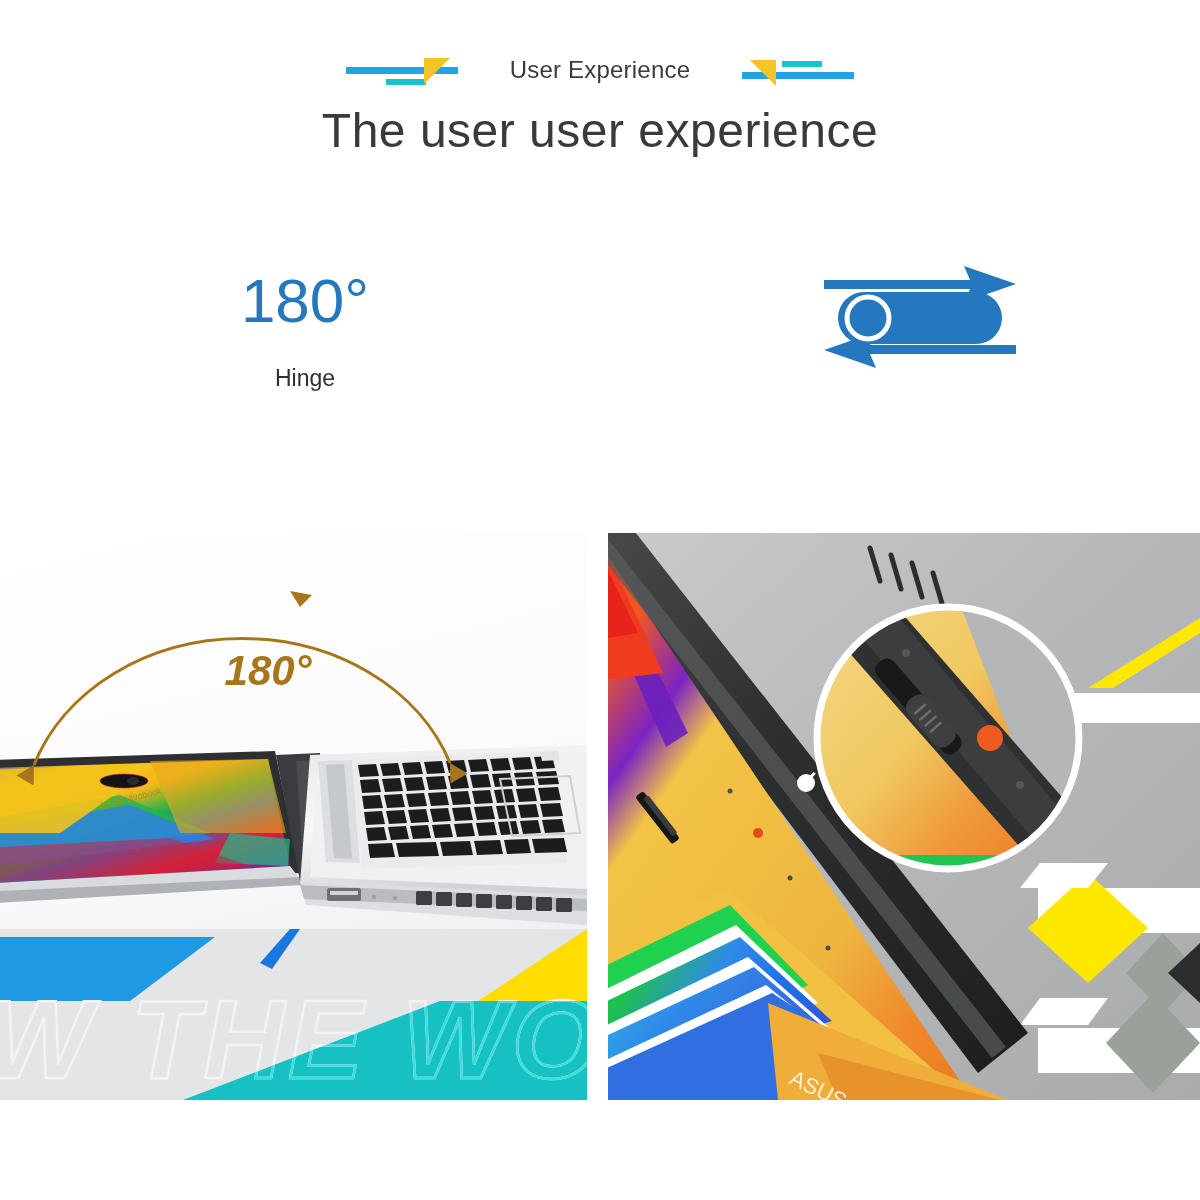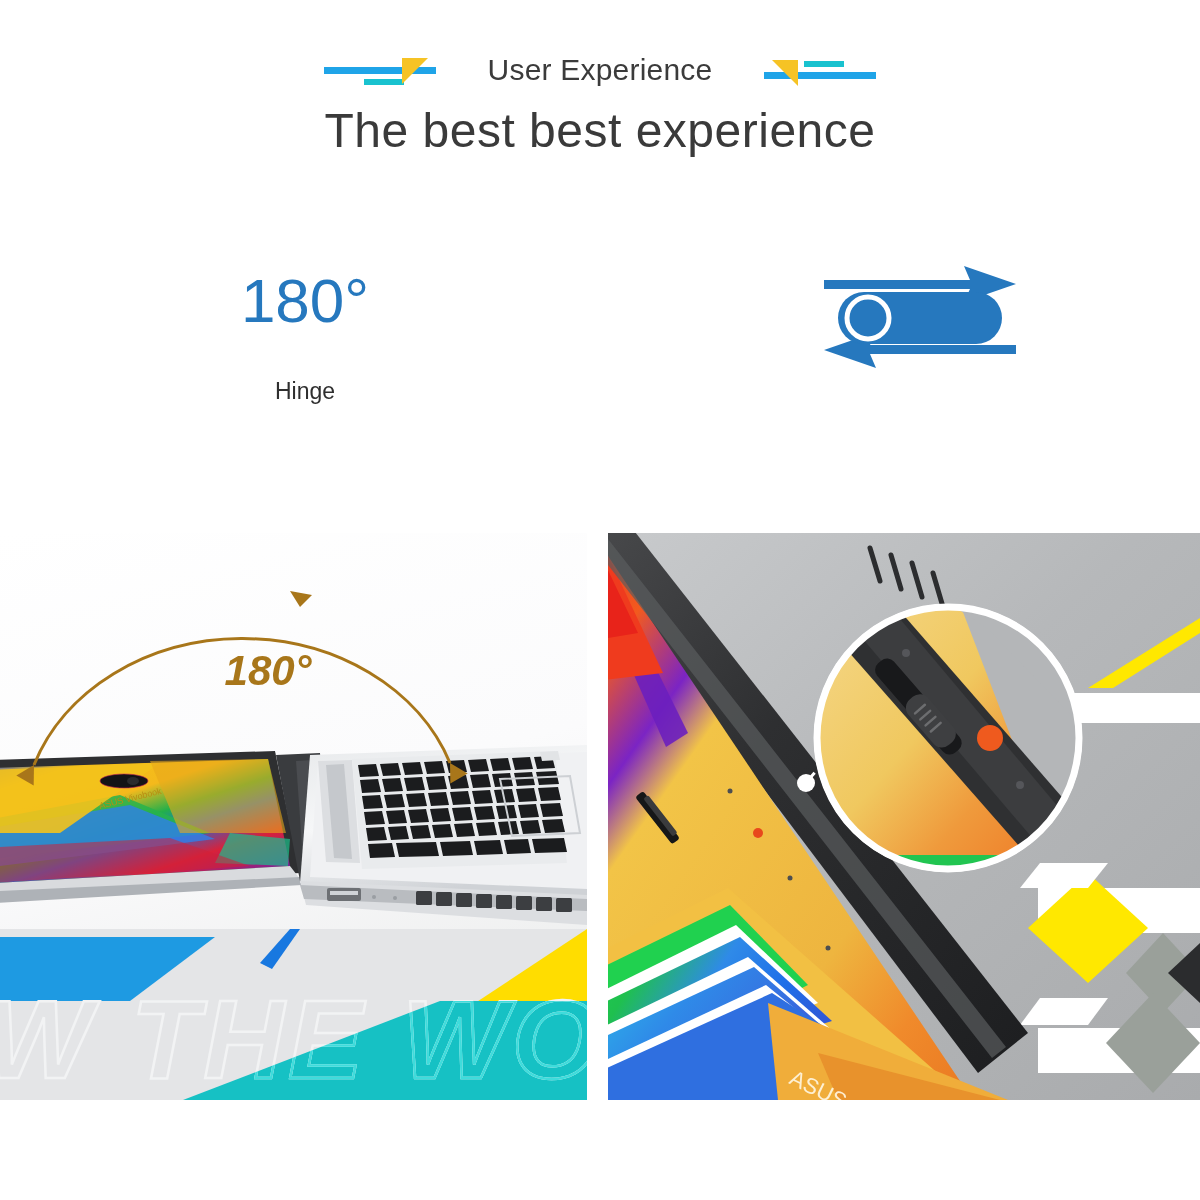--- a/index.html
+++ b/index.html
@@ -21,21 +21,21 @@
     position: absolute;
     left: 0; top: 50px;
     width: 1200px;
     height: 40px;
     display: flex;
     align-items: center;
     justify-content: center;
     gap: 0px;
   }
   .eyebrow-text {
-    font-size: 30px;
+    font-size: 24px;
     color: #3b3b3b;
     letter-spacing: 0.2px;
     white-space: nowrap;
     padding: 0 42px;
   }
   .deco {
     position: relative;
     width: 130px;
     height: 40px;
     flex: 0 0 auto;
@@ -91,21 +91,21 @@
   .feature-right { left: 715px;  top: 258px; width: 410px; }
 
   .big-number {
     font-size: 62px;
     font-weight: 400;
     color: #2678be;
     line-height: 1;
     letter-spacing: 0px;
   }
   .feature-label {
-    margin-top: 46px;
+    margin-top: 33px;
     font-size: 23px;
     color: #2f2f2f;
   }
   .feature-right .feature-label { margin-top: 26px; }
 
   
   .shield-icon {
     width: 200px;
     height: 118px;
     margin: 0 auto;
@@ -141,21 +141,21 @@
   <div class="eyebrow-text">User Experience</div>
 
   <div class="deco deco-right">
     <div class="barlong"></div>
     <div class="barshort"></div>
     <div class="tri"></div>
   </div>
 
 </div>
 
-<div class="headline">The best best experience</div>
+<div class="headline">The user user experience</div>
 
 <div class="feature feature-left">
   <div class="big-number">180°</div>
   <div class="feature-label">Hinge</div>
 </div>
 
 <div class="feature feature-right">
   <div class="shield-icon">
     <svg width="200" height="118" viewBox="0 0 200 118">
 

